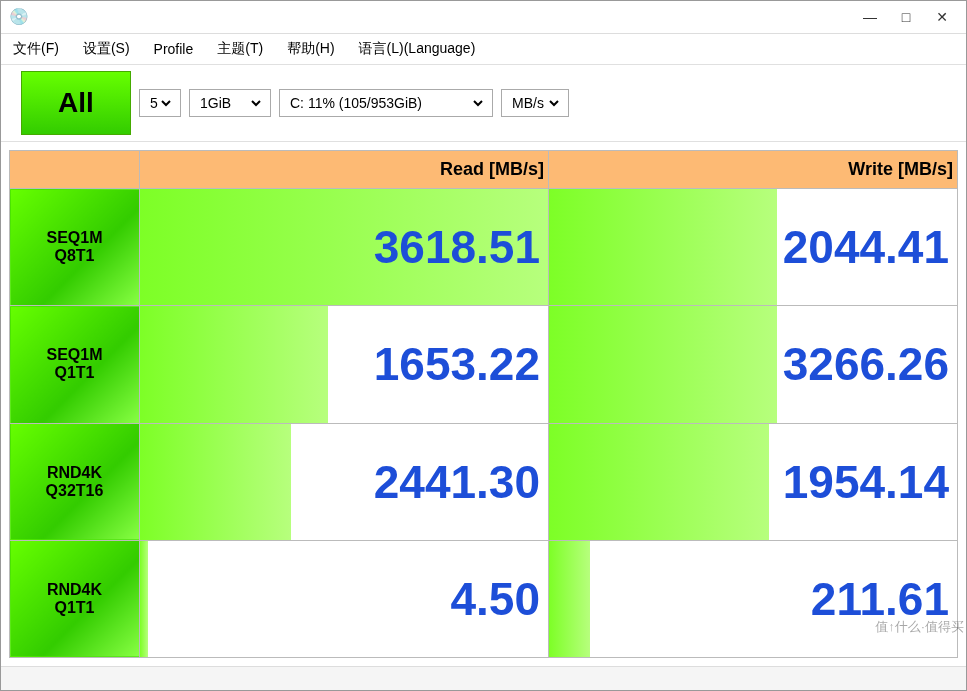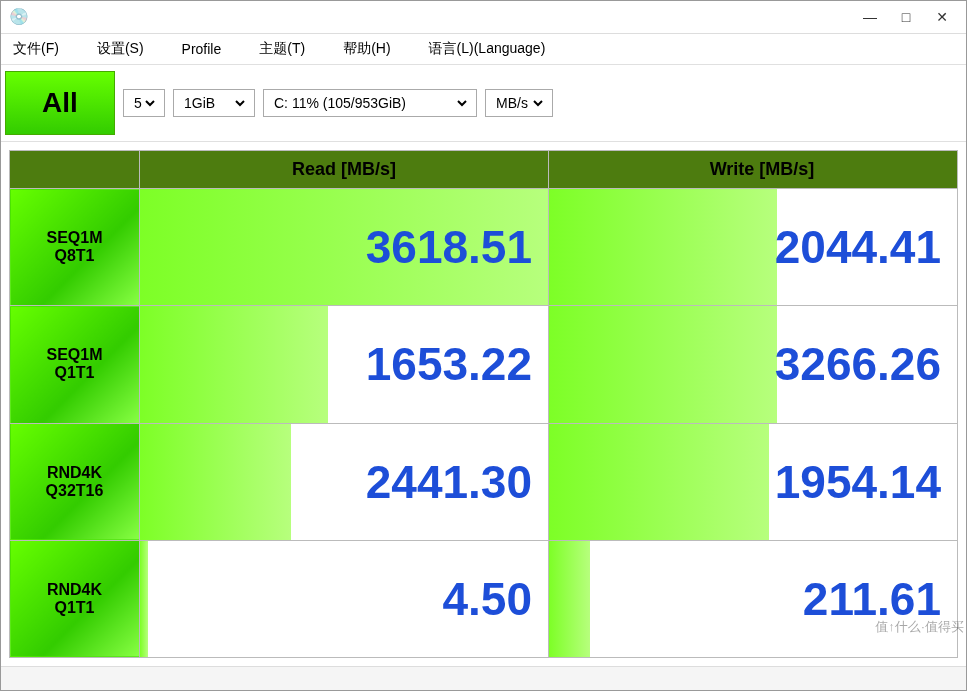--- a/index.html
+++ b/index.html
@@ -61,36 +61,36 @@
       align-items: center;
       justify-content: center;
       color: #333;
     }
 
     
     .menu-bar {
       display: flex;
       align-items: center;
       padding: 2px 8px;
-      gap: 30px;
+      gap: 16px;
       border-bottom: 1px solid #e0e0e0;
       background: #fff;
     }
     .menu-item {
       font-size: 14px;
       color: #000;
       cursor: pointer;
       padding: 4px 4px;
     }
 
     
     .toolbar {
       display: flex;
       align-items: center;
-      padding: 6px 4px;
+      padding: 6px 20px;
       gap: 8px;
       background: #fff;
       border-bottom: 1px solid #e0e0e0;
     }
 
     .all-btn {
       background: linear-gradient(to bottom, #66ff00, #33cc00);
       border: 1px solid #44aa00;
       font-size: 28px;
       font-weight: bold;
@@ -130,29 +130,29 @@
     }
 
     .bench-table {
       border-collapse: collapse;
       width: 100%;
       flex: 1;
     }
 
     .bench-table th, .bench-table td {
       border: 1px solid #bbb;
-      padding: 16px;
+      padding: 8px;
     }
 
     .header-row th {
       font-size: 18px;
       font-weight: bold;
-      text-align: center;
+      text-align: right;
       padding: 8px 4px;
-      background: #4d7c0f;
+      background: #fdba74;
     }
 
     .label-cell {
       background: linear-gradient(135deg, #66ff00 0%, #33cc00 60%, #88ff44 100%);
       text-align: center;
       font-size: 16px;
       font-weight: bold;
       color: #000;
       width: 130px;
       height: 88px;

